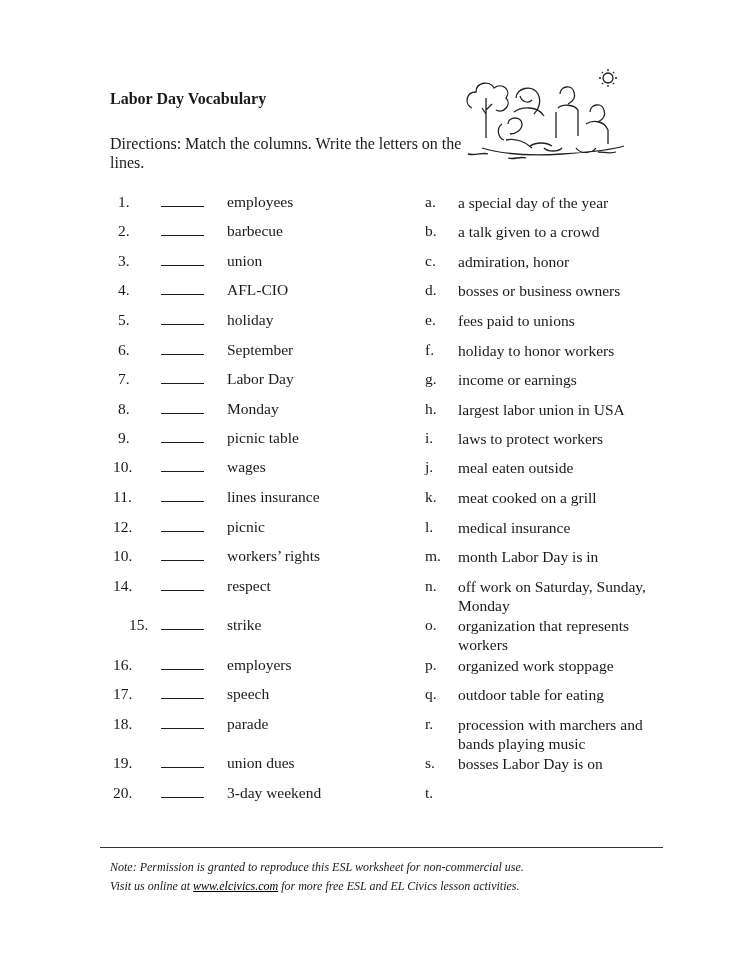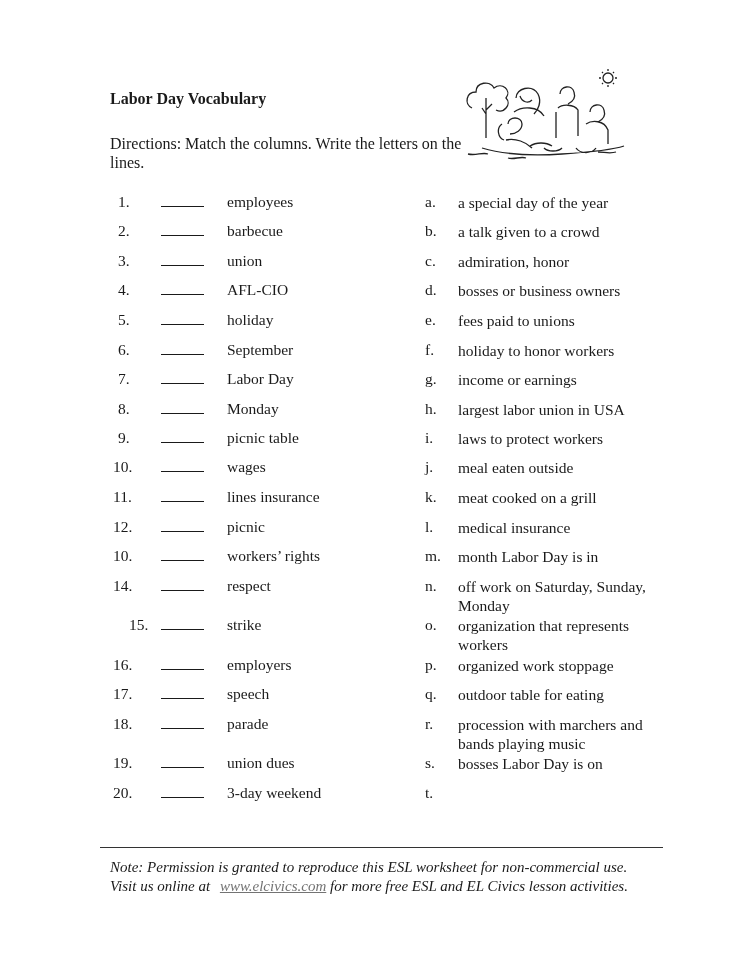--- a/index.html
+++ b/index.html
@@ -17,23 +17,23 @@
   }
   .illustration { position: absolute; left: 458px; top: 68px; width: 172px; height: 100px; }
   .row { position: absolute; left: 0; width: 750px; height: 20px; font-size: 15.5px; }
   .num { position: absolute; left: 118px; width: 30px; }
   .blank { position: absolute; left: 161px; top: 13px; width: 43px; border-bottom: 1px solid #1a1a1a; }
   .term { position: absolute; left: 227px; }
   .letter { position: absolute; left: 425px; }
   .def { position: absolute; left: 458px; width: 210px; line-height: 19px; }
   .divider { position: absolute; left: 100px; top: 847px; width: 563px; border-top: 1px solid #333; }
   .note {
-    position: absolute; left: 110px; top: 858px; font-size: 15px; font-style: italic; line-height: 19px;
+    position: absolute; left: 110px; top: 858px; font-size: 12px; font-style: italic; line-height: 19px;
   }
-  .note a { color: #737373; text-decoration: underline; margin-left: 6px; }
+  .note a { color: #000000; text-decoration: underline; }
 </style>
 </head>
 <body>
 
 <div class="title">Labor Day Vocabulary</div>
 <div class="directions">Directions:  Match the columns.  Write the letters on the lines.</div>
 
 <svg class="illustration" viewBox="0 0 172 100" fill="none" stroke="#222" stroke-width="1.3">
   <circle cx="150" cy="10" r="5"></circle>
   <path d="M150 1v2M150 17v2M141 10h2M157 10h2M144 4l1 1M155 15l1 1M156 4l-1 1M144 16l1-1"></path>

